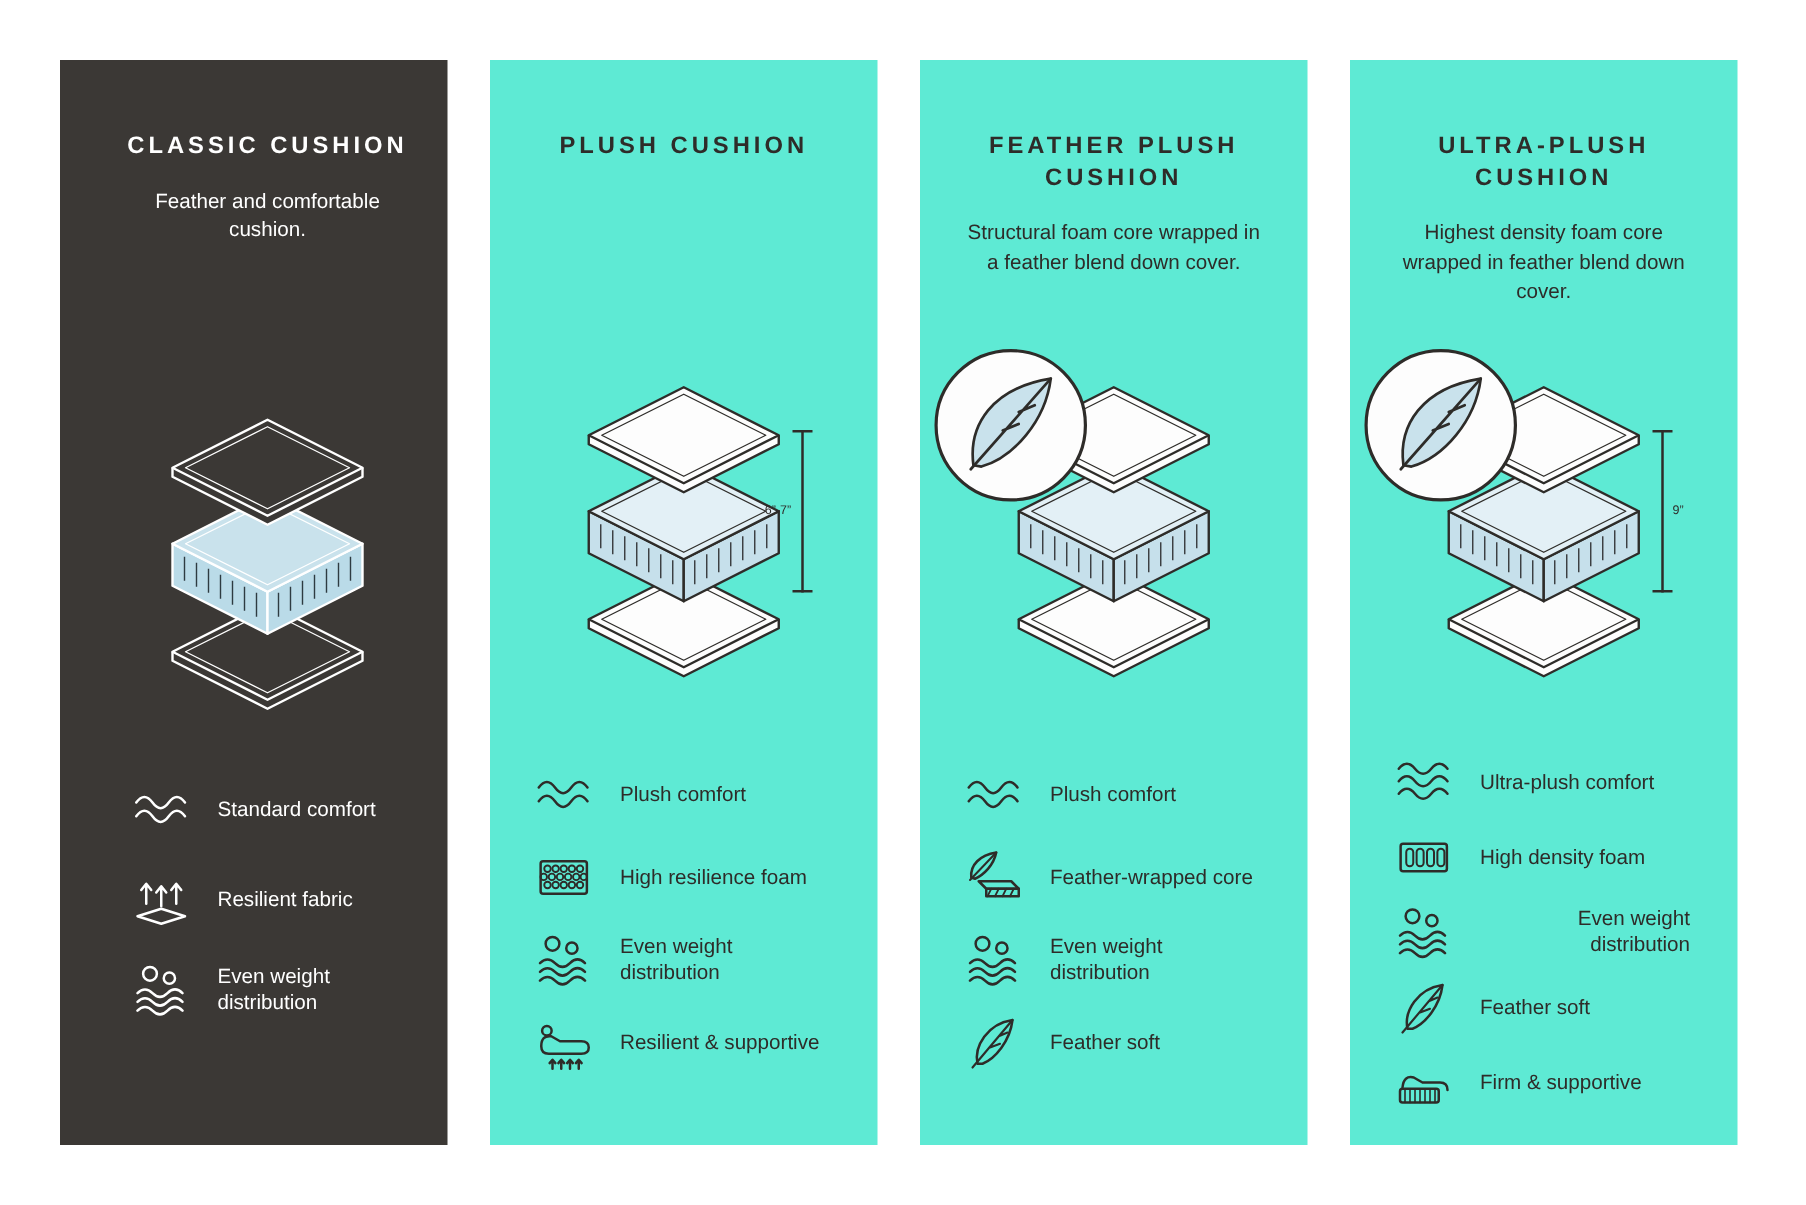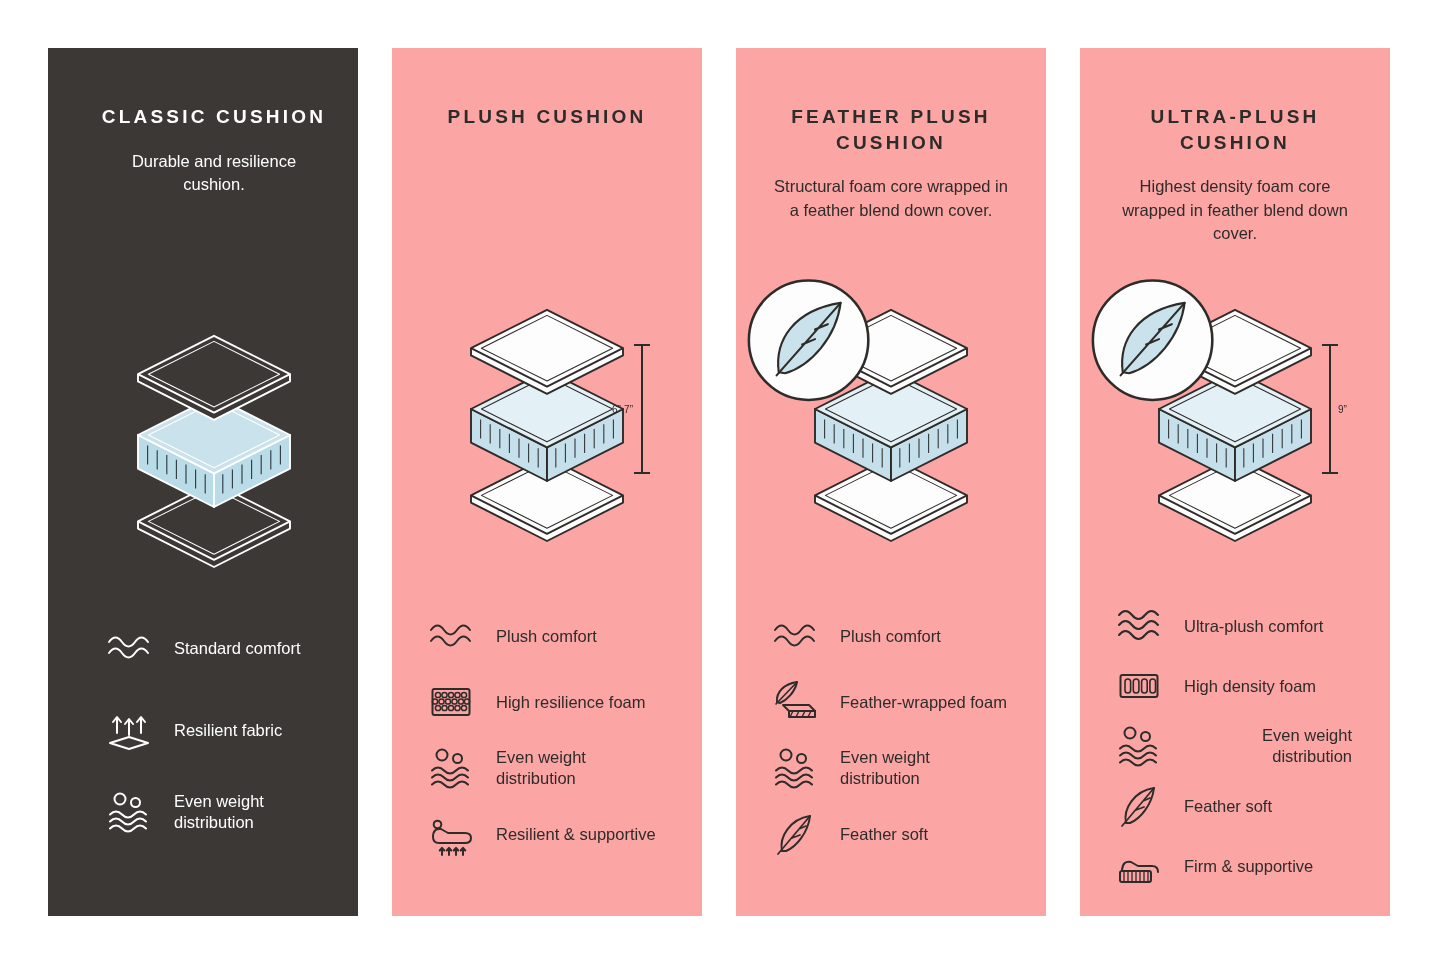--- a/index.html
+++ b/index.html
@@ -4,21 +4,21 @@
 <style>
   html,body{margin:0;padding:0;background:#ffffff;}
   body{
     width:1445px;height:964px;box-sizing:border-box;
     padding:48px 0 48px 48px;
     display:flex;gap:34px;align-items:flex-start;
     font-family:"Liberation Sans",sans-serif;color:#2e2c29;
   }
   .panel{
     width:310px;height:868px;box-sizing:border-box;
-    background:#fca5a5;padding:0 26px;flex:0 0 auto;
+    background:#5eead4;padding:0 26px;flex:0 0 auto;
     --line:#2e2c29; --slab:#fdfdfd; --btop:#e3f0f6; --bside:#c6e0eb; --hatch:#36393b;
   }
   .panel.dark{
     background:#3b3835;color:#ffffff;padding-left:48px;
     --line:#ffffff; --slab:#3b3835; --btop:#c9e2ec; --bside:#badbe8; --hatch:#2e3b41;
   }
   .head{height:188px;}
   .title{
     margin:56px 0 0;font-size:19px;font-weight:700;line-height:1.35;
     letter-spacing:3.2px;text-align:center;
@@ -37,21 +37,21 @@
   .ruler-label{
     position:absolute;top:50%;transform:translateY(-50%);
     font-size:10px;white-space:nowrap;color:#2e2c29;
   }
   .ruler-label.side-left{right:10px;}
   .ruler-label.side-right{left:9px;}
   .features{
     list-style:none;margin:64px 0 0;padding:0 0 0 8px;
     display:flex;flex-direction:column;gap:22px;
   }
-  .dark .features{margin-top:50px;gap:38px;justify-content:flex-end;}
+  .dark .features{margin-top:50px;gap:28px;justify-content:flex-end;}
   .panel.tight .features{margin-top:54px;gap:16px;text-align:right;}
   .feature{display:flex;align-items:center;gap:20px;}
   .fi{
     width:50px;height:44px;flex:0 0 auto;
     stroke:currentColor;fill:none;stroke-width:2;stroke-linecap:round;stroke-linejoin:round;
   }
   .flabel{font-size:16.5px;line-height:1.25;max-width:168px;}
 </style>
 </head>
 <body>
@@ -164,21 +164,21 @@
       <path d="M7,26 q1,-10 9,-8 l7,4 h14 q6,0 6,6"></path>
     </symbol>
   </defs>
 </svg>
 
 <main class="board" style="display:flex;gap:34px;">
 
   <section class="panel dark">
     <div class="head">
       <h2 class="title">CLASSIC CUSHION</h2>
-      <p class="desc">Durable and resilience cushion.</p>
+      <p class="desc">Feather and comfortable cushion.</p>
     </div>
     <div class="diagram">
       <svg class="stack" viewBox="0 0 290 312">
         <use href="#cushion-stack"></use>
       </svg>
     </div>
     <ul class="features">
       <li class="feature">
         <svg class="fi" viewBox="0 0 48 44">
             <use href="#i-waves2"></use>
@@ -257,21 +257,21 @@
       <li class="feature">
         <svg class="fi" viewBox="0 0 48 44">
             <use href="#i-waves2"></use>
           </svg>
         <span class="flabel">Plush comfort</span>
       </li>
       <li class="feature">
         <svg class="fi" viewBox="0 0 48 44">
             <use href="#i-feather-foam"></use>
           </svg>
-        <span class="flabel">Feather-wrapped foam</span>
+        <span class="flabel">Feather-wrapped core</span>
       </li>
       <li class="feature">
         <svg class="fi" viewBox="0 0 48 44">
             <use href="#i-even-weight"></use>
           </svg>
         <span class="flabel">Even weight distribution</span>
       </li>
       <li class="feature">
         <svg class="fi" viewBox="0 0 48 44">
             <use href="#i-feather"></use>

